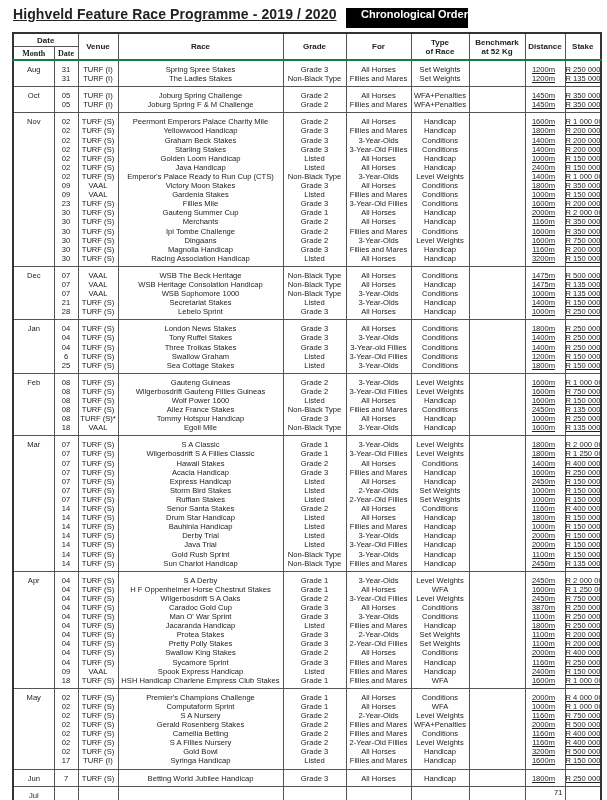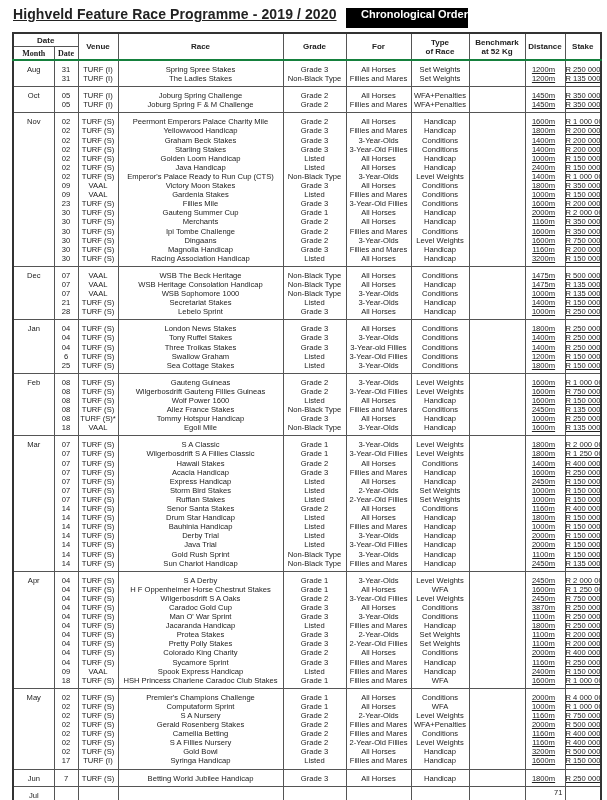--- a/index.html
+++ b/index.html
@@ -725,24 +725,24 @@
         </td>
         <td class="race">
           <div class="line">S A Derby</div>
           <div class="line">H F Oppenheimer Horse Chestnut Stakes</div>
           <div class="line">Wilgerbosdrift S A Oaks</div>
           <div class="line">Caradoc Gold Cup</div>
           <div class="line">Man O' War Sprint</div>
           <div class="line">Jacaranda Handicap</div>
           <div class="line">Protea Stakes</div>
           <div class="line">Pretty Polly Stakes</div>
-          <div class="line">Colorado King Charity</div>
+          <div class="line">Swallow King Stakes</div>
           <div class="line">Sycamore Sprint</div>
           <div class="line">Spook Express Handicap</div>
-          <div class="line">HSH Princess Charlene Caradoc Club Stakes</div>
+          <div class="line">HSH Handicap Charlene Empress Club Stakes</div>
         </td>
         <td class="grade">
           <div class="line">Grade 1</div>
           <div class="line">Grade 1</div>
           <div class="line">Grade 2</div>
           <div class="line">Grade 3</div>
           <div class="line">Grade 3</div>
           <div class="line">Listed</div>
           <div class="line">Grade 3</div>
           <div class="line">Grade 3</div>

